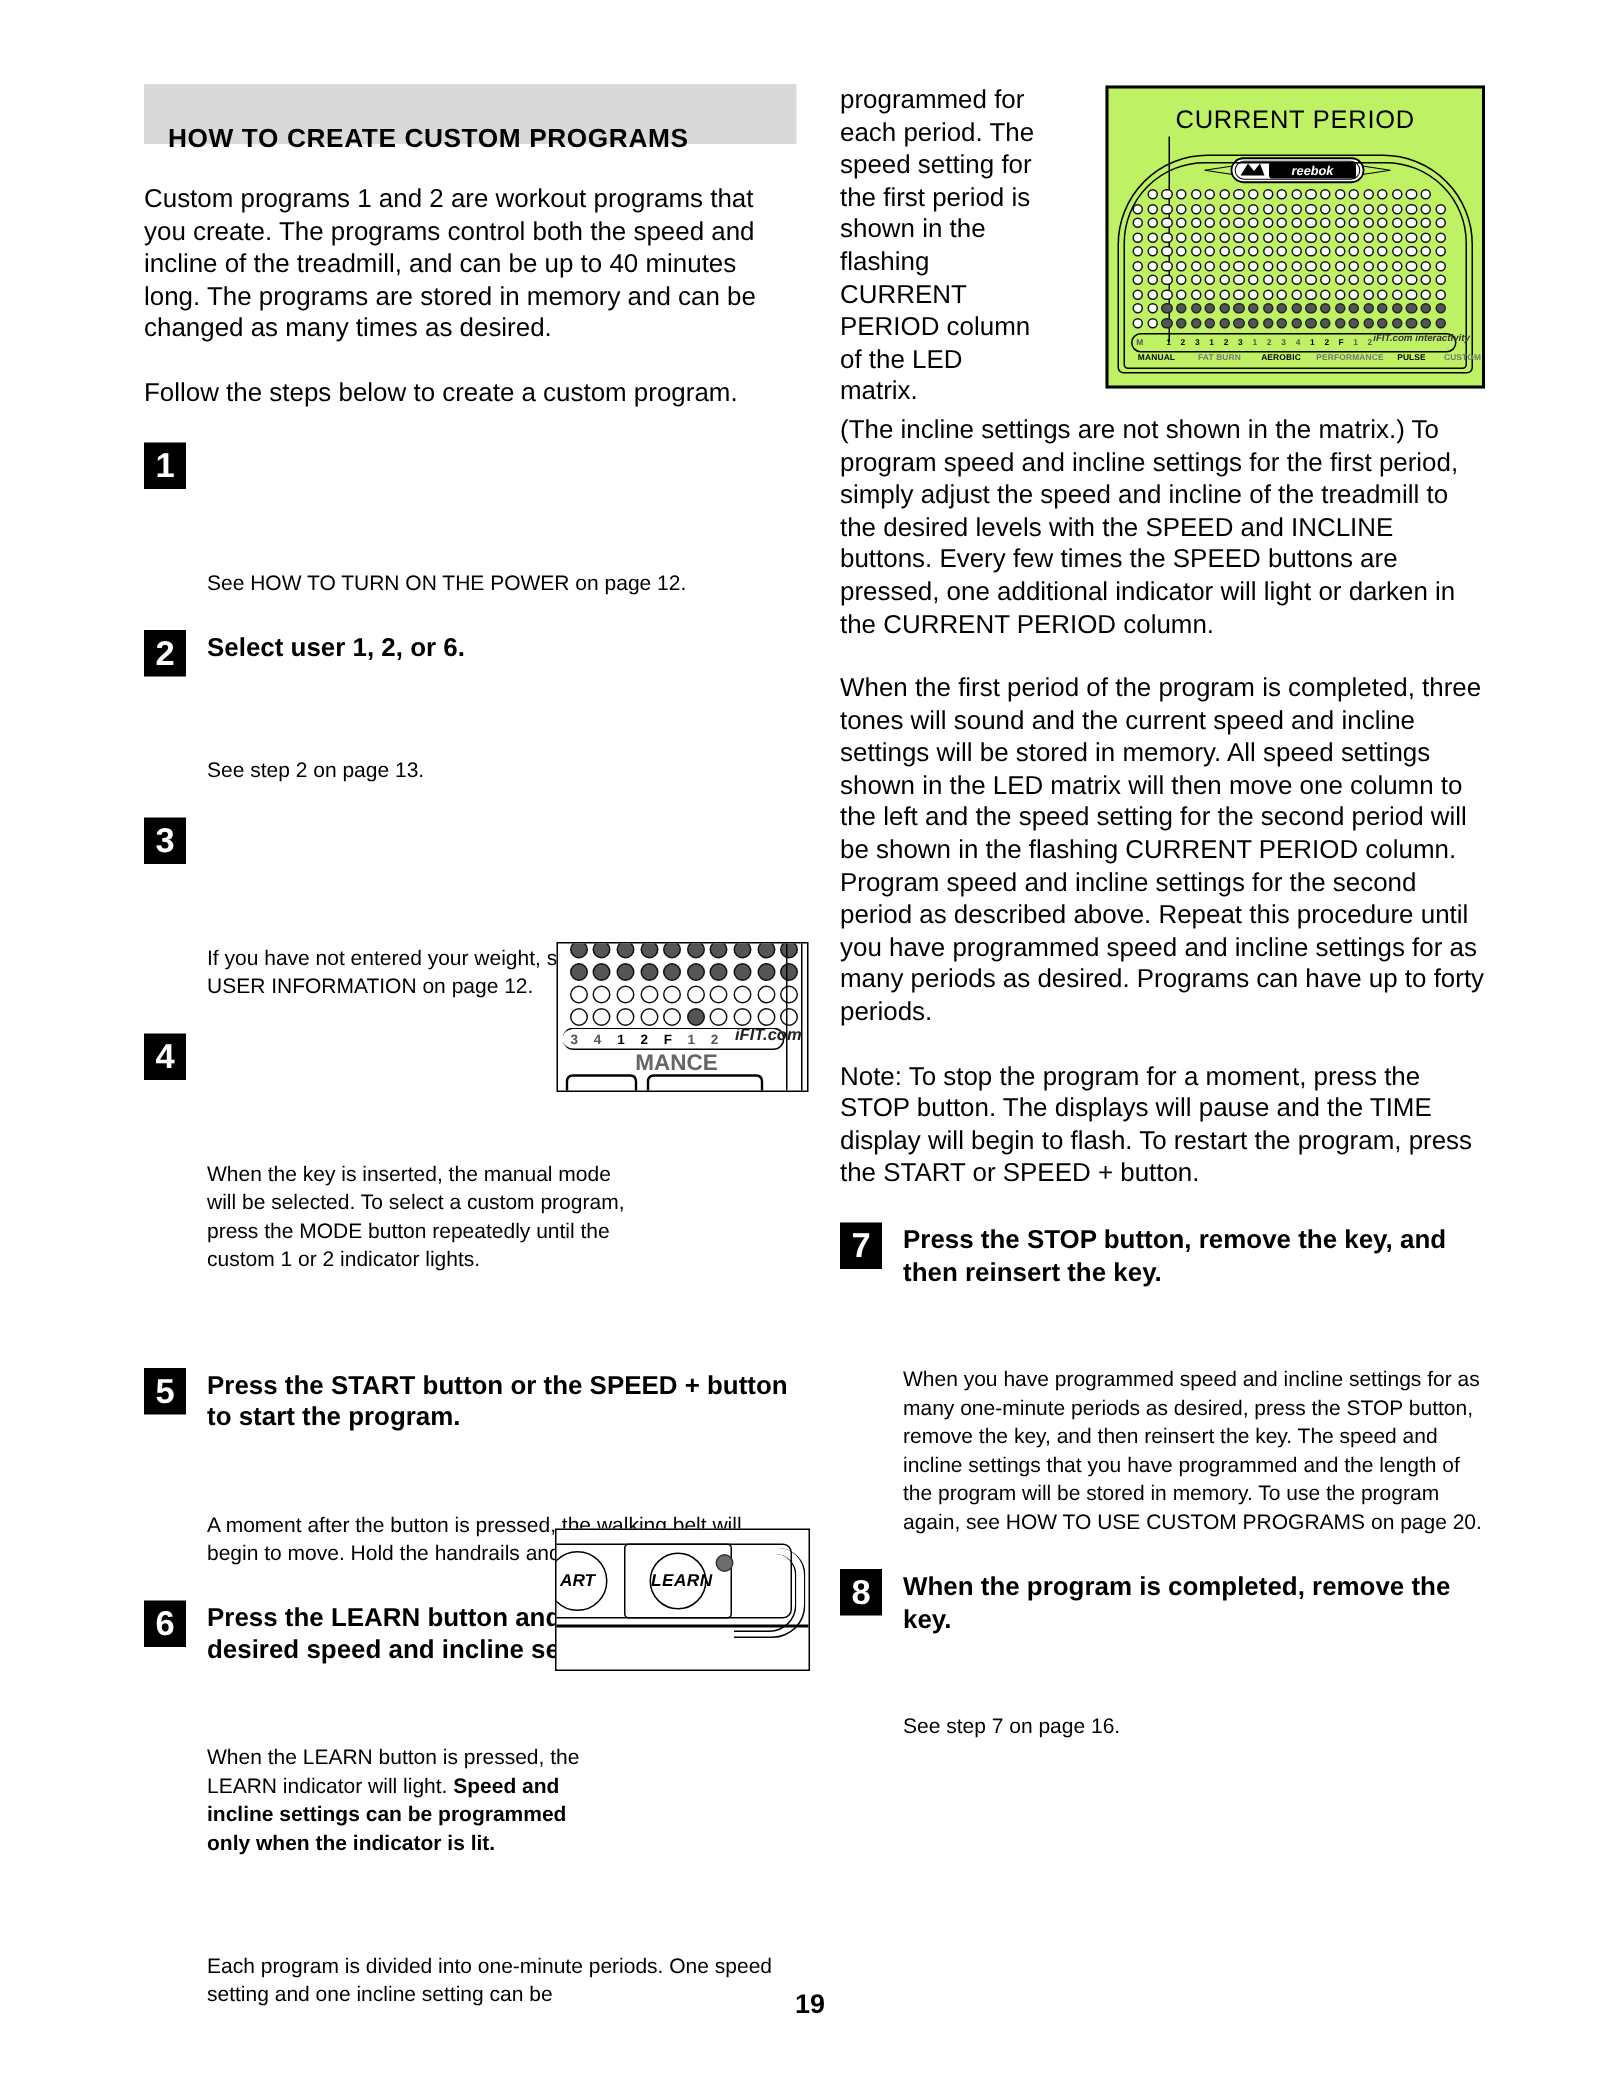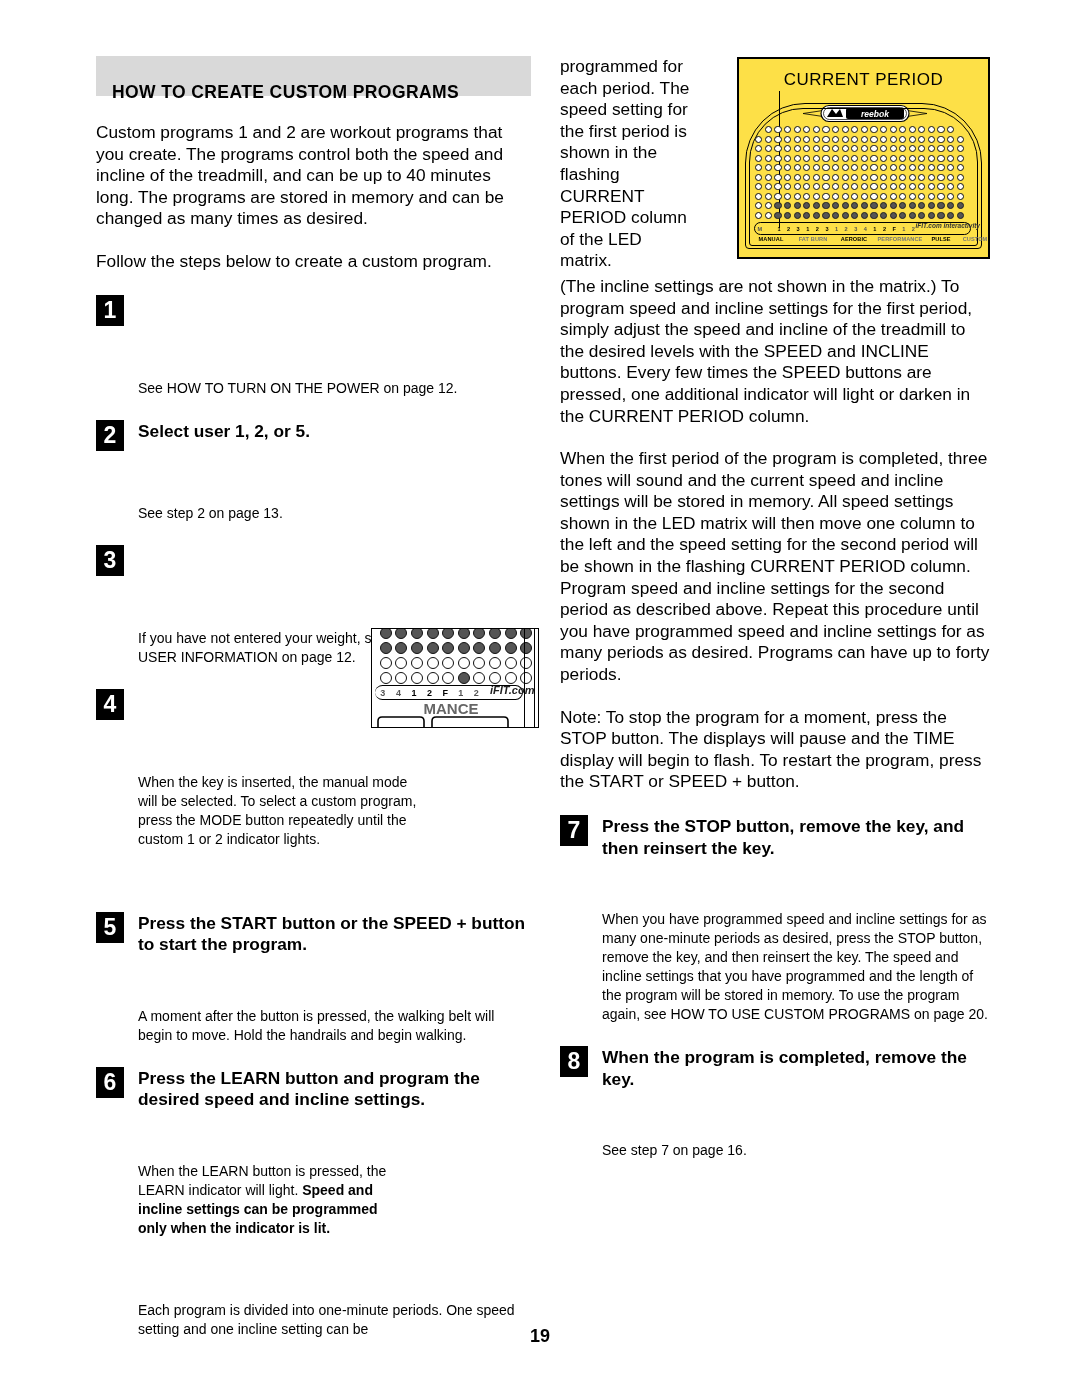--- a/index.html
+++ b/index.html
@@ -91,21 +91,21 @@
   b, .b { font-weight: bold; }
 
   
   .fig-current-period {
     position: absolute;
     left: 737px;
     top: 57px;
     width: 253px;
     height: 202px;
     border: 2px solid #000;
-    background: #fde047;
+    background: #bef264;
     box-sizing: border-box;
   }
   .cp-label {
     position: absolute;
     left: 0; right: 0;
     top: 11px;
     text-align: center;
     font-size: 17px;
     letter-spacing: 0.5px;
   }
@@ -438,21 +438,21 @@
     <div class="step">
       <div class="step-num">1</div>
     </div>
     <div class="p-gap-sm"></div>
     <p class="step-body">See HOW TO TURN ON THE POWER on page 12.</p>
 
     <div class="p-gap"></div>
 
     <div class="step">
       <div class="step-num">2</div>
-      <div class="step-title">Select user 1, 2, or 5.</div>
+      <div class="step-title">Select user 1, 2, or 6.</div>
     </div>
     <div class="p-gap-sm"></div>
     <p class="step-body">See step 2 on page 13.</p>
 
     <div class="p-gap"></div>
 
     <div class="step">
       <div class="step-num">3</div>
     </div>
     <div class="p-gap-sm"></div>
@@ -853,16 +853,26 @@
       </div>
     <div class="f4-ifit">iFIT.com</div>
     <div class="f4-rightbar"></div>
     <svg class="f4-btnrow" viewBox="0 0 160 22">
       <path d="M2 20 L2 7 Q2 3 6 3 L44 3 Q48 3 48 7 L48 20" fill="none" stroke="#000" stroke-width="1.6"></path>
       <path d="M56 20 L56 7 Q56 3 60 3 L128 3 Q132 3 132 7 L132 20" fill="none" stroke="#000" stroke-width="1.6"></path>
       <path d="M76 20 Q94 10 112 20" fill="none" stroke="#000" stroke-width="1.4"></path>
     </svg>
   </div>
 
+  <div class="fig-learn">
+    <div class="lrn-panel"></div>
+    <div class="lrn-panel2"></div>
+    <div class="lrn-start">ART</div>
+    <div class="lrn-circle">LEARN</div>
+    <div class="lrn-indicator"></div>
+    <div class="lrn-swoop"></div>
+    <div class="lrn-swoop2"></div>
+    <div class="lrn-bottombar"></div>
+  </div>
 
   <div class="page-num">19</div>
 
 </div>
 
 </body></html>

